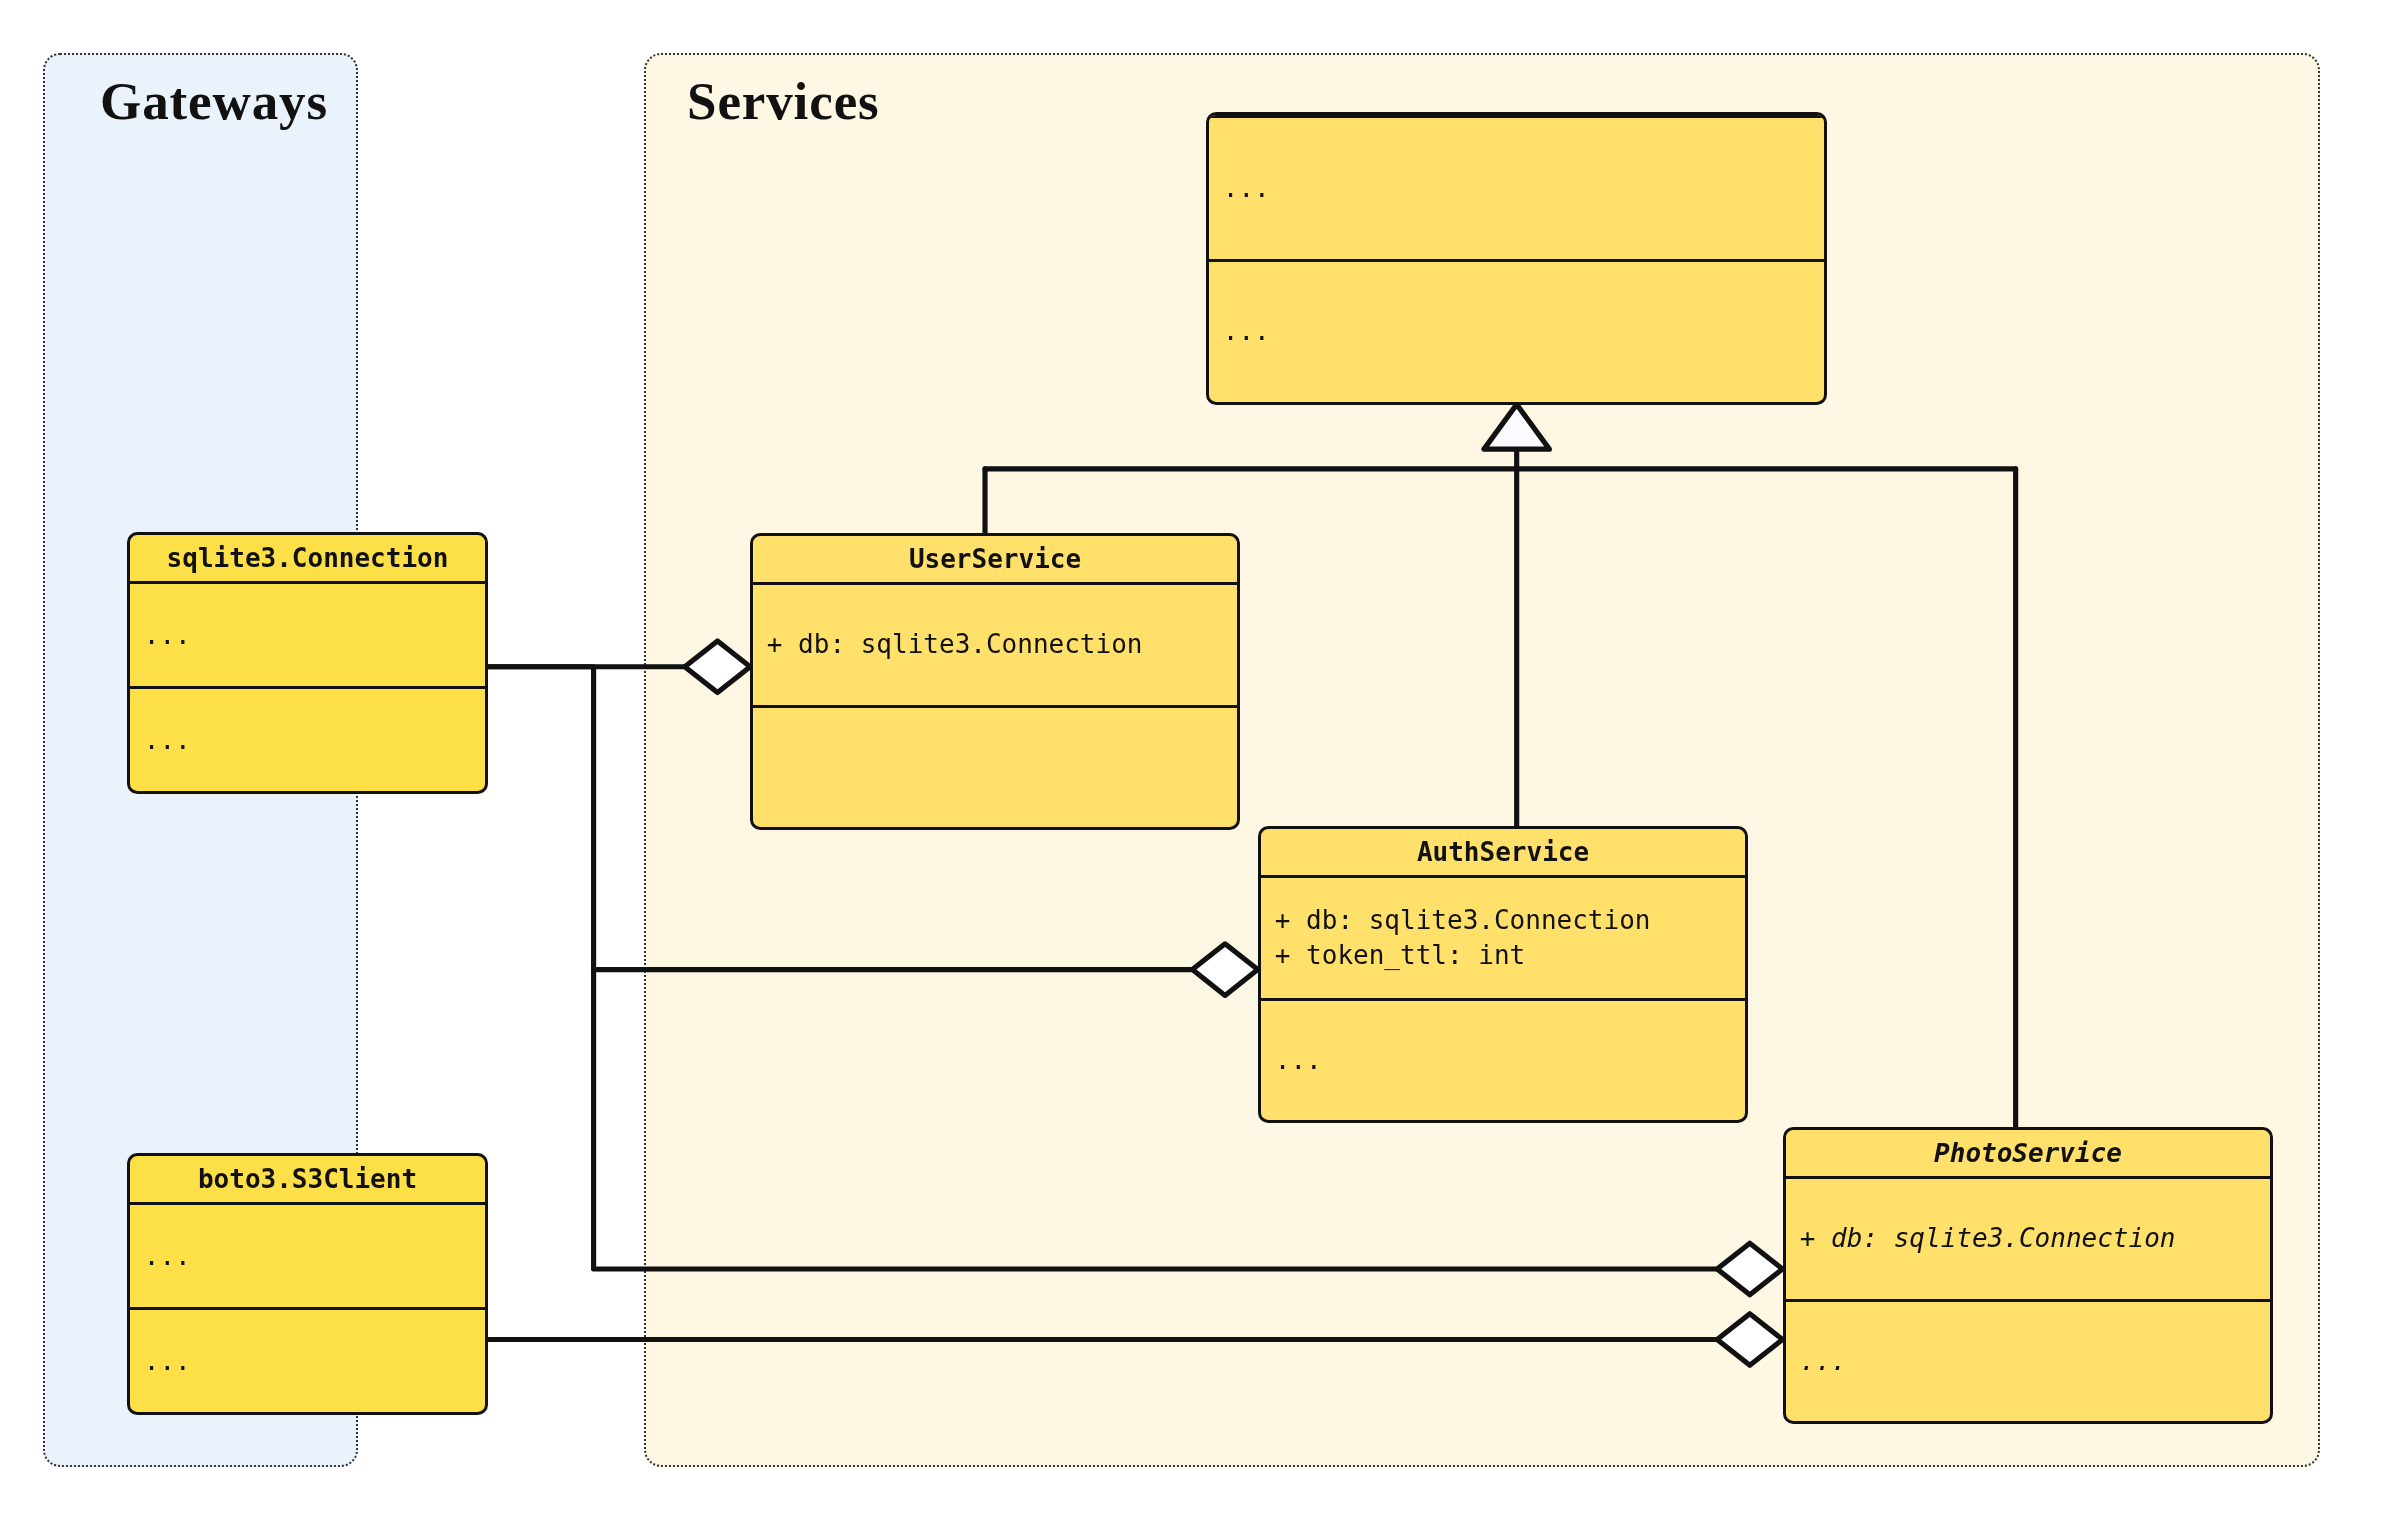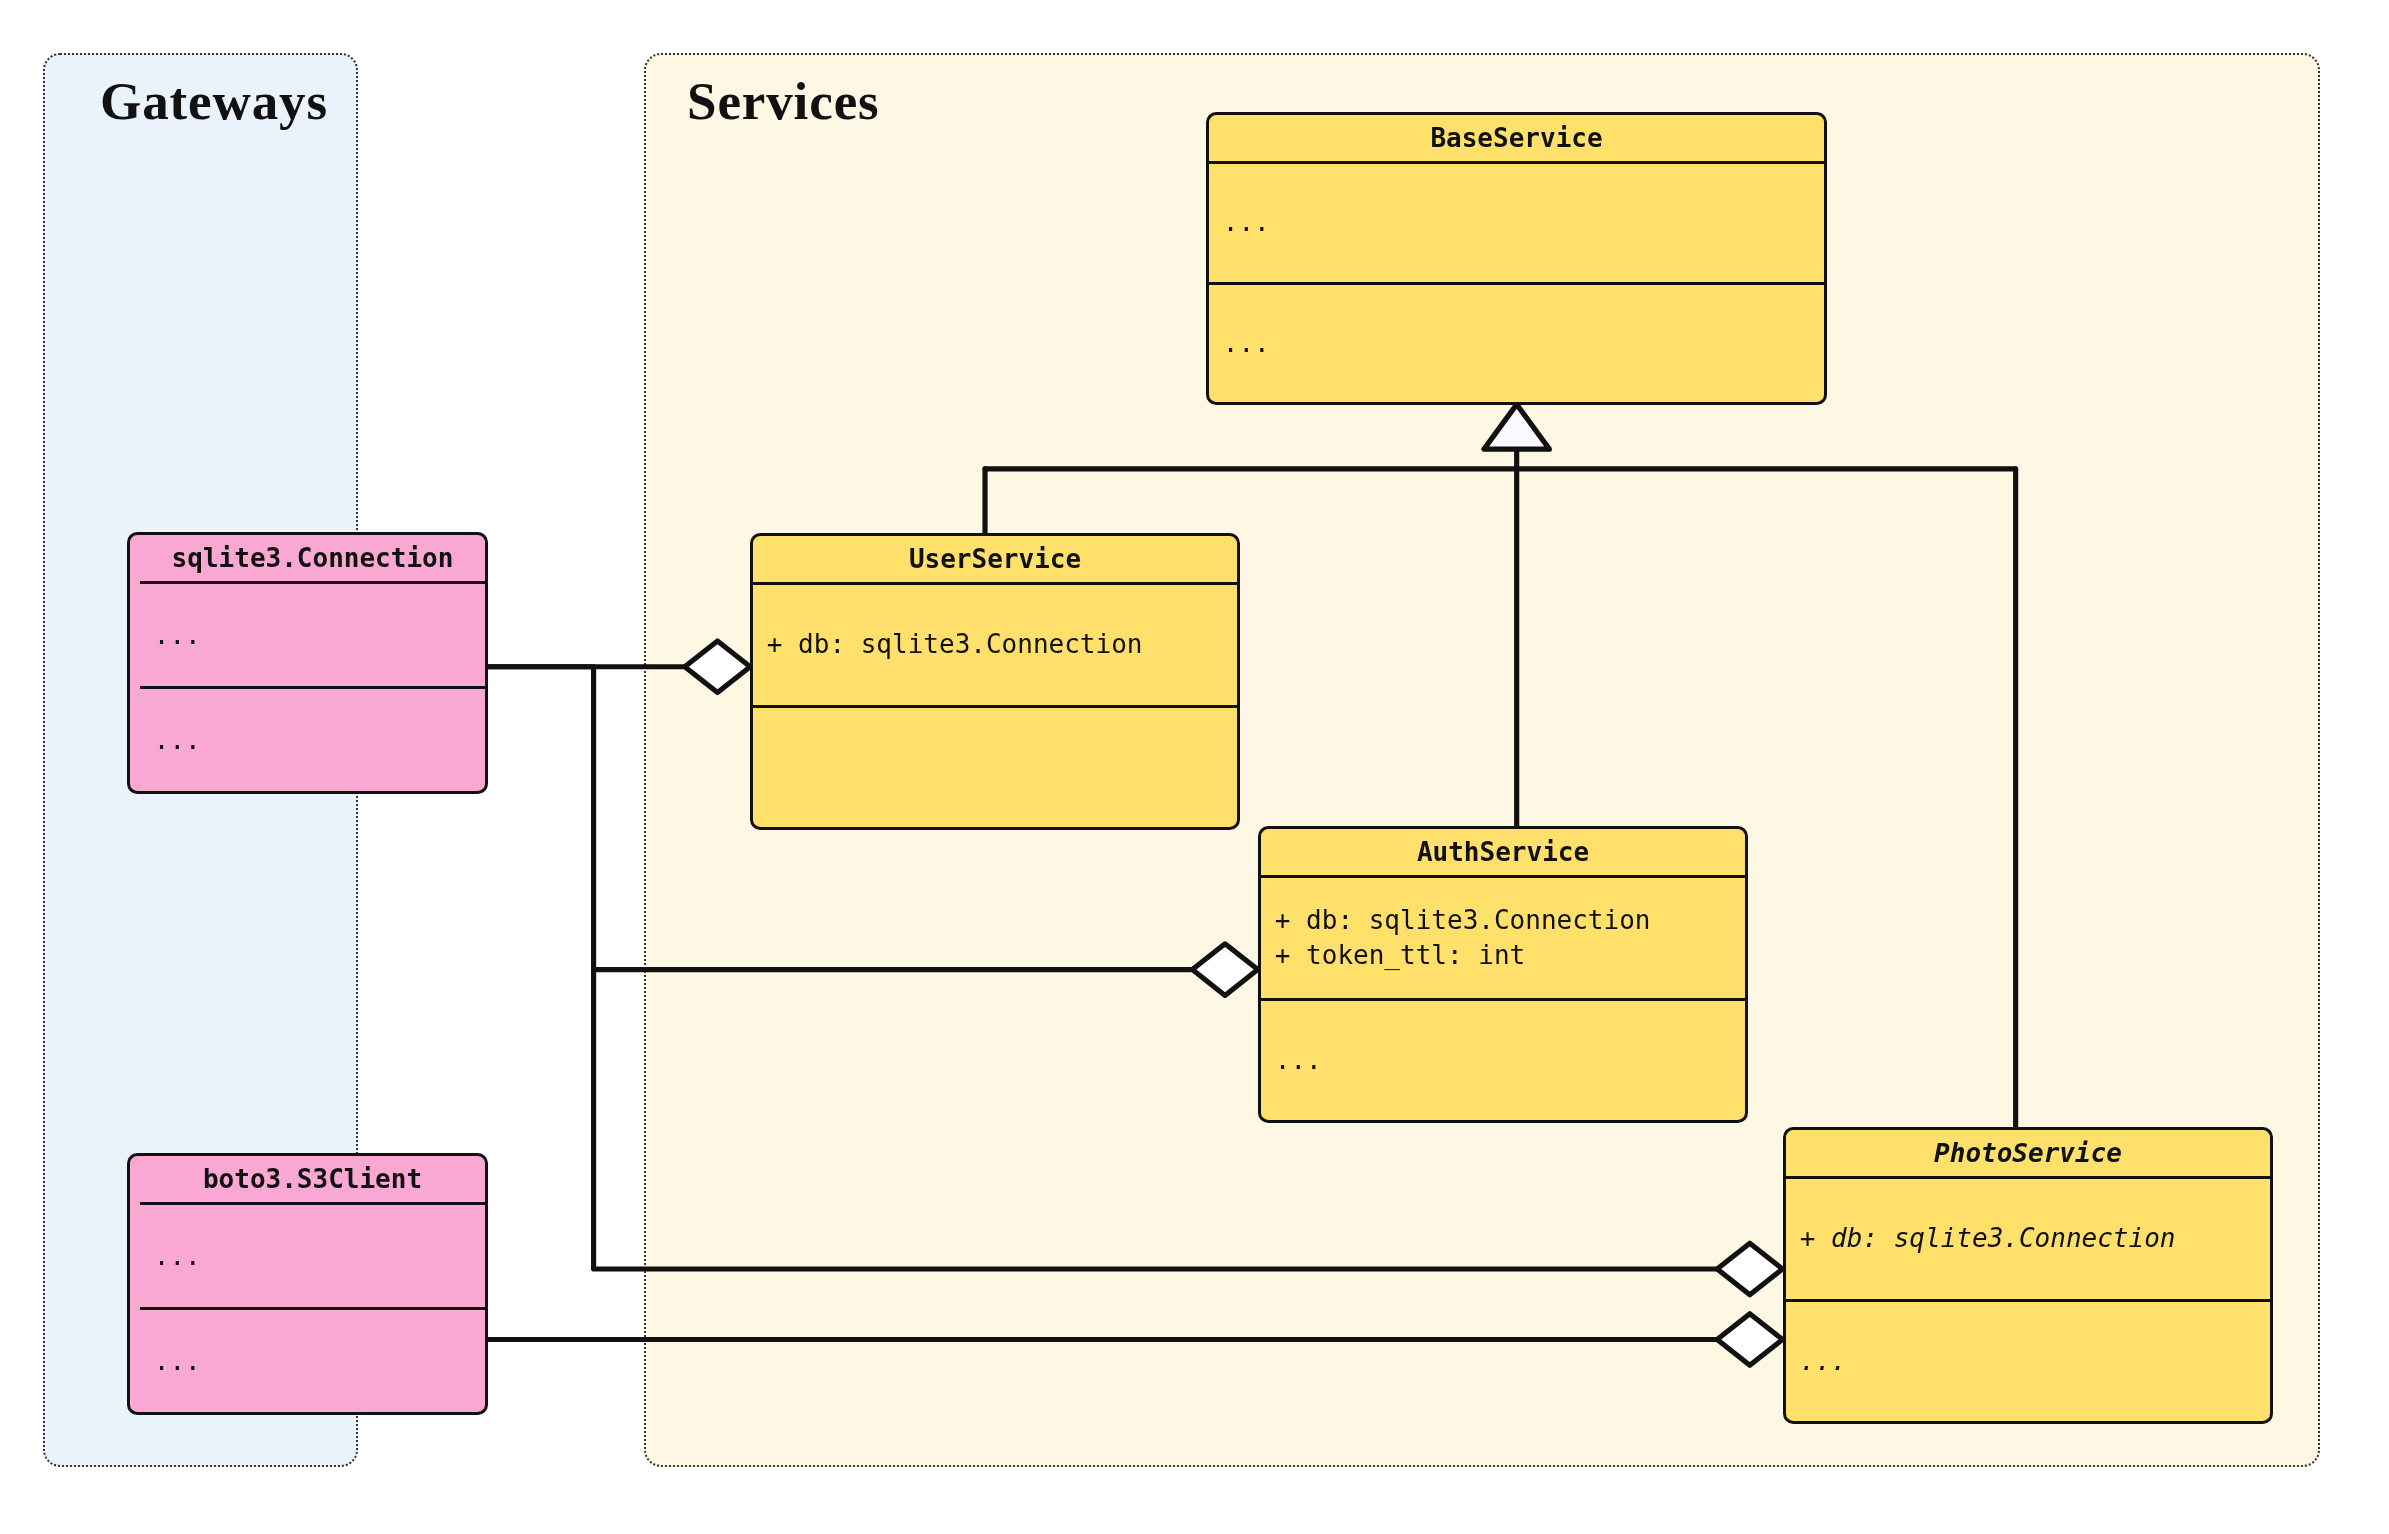--- a/index.html
+++ b/index.html
@@ -64,21 +64,21 @@
   .uml-class .member {
     font-family: "DejaVu Sans Mono", monospace;
     font-weight: normal;
     font-size: 26px;
     color: #111111;
     white-space: pre;
     padding-left: 13.8px;
     line-height: 1.33;
   }
   .fill-yellow { background: #FFE06B; }
-  .fill-blue   { background: #f9a8d4; padding-left: 10px; }
+  .fill-blue   { background: #fde047; }
 
   
   #edges {
     position: absolute;
     left: 0; top: 0;
     width: 2389px;
     height: 1534px;
     z-index: 2;
     pointer-events: none;
   }
@@ -144,23 +144,20 @@
     </div>
     <div class="compartment divider" style="flex:1 1 0;">
       <div class="member">...</div>
     </div>
     <div class="compartment divider" style="flex:1 1 0;">
       <div class="member">...</div>
     </div>
   </div>
 
   <div class="uml-class fill-yellow" style="left:1206px; top:112px; width:621px; height:293px;">
-    <div class="compartment" style="height:46px;">
-      <div class="cls-title">BaseService</div>
-    </div>
     <div class="compartment divider" style="flex:1 1 0;">
       <div class="member">...</div>
     </div>
     <div class="compartment divider" style="flex:1 1 0;">
       <div class="member">...</div>
     </div>
   </div>
 
   <div class="uml-class fill-yellow" style="left:750px; top:533px; width:490px; height:297px;">
     <div class="compartment" style="height:46px;">

